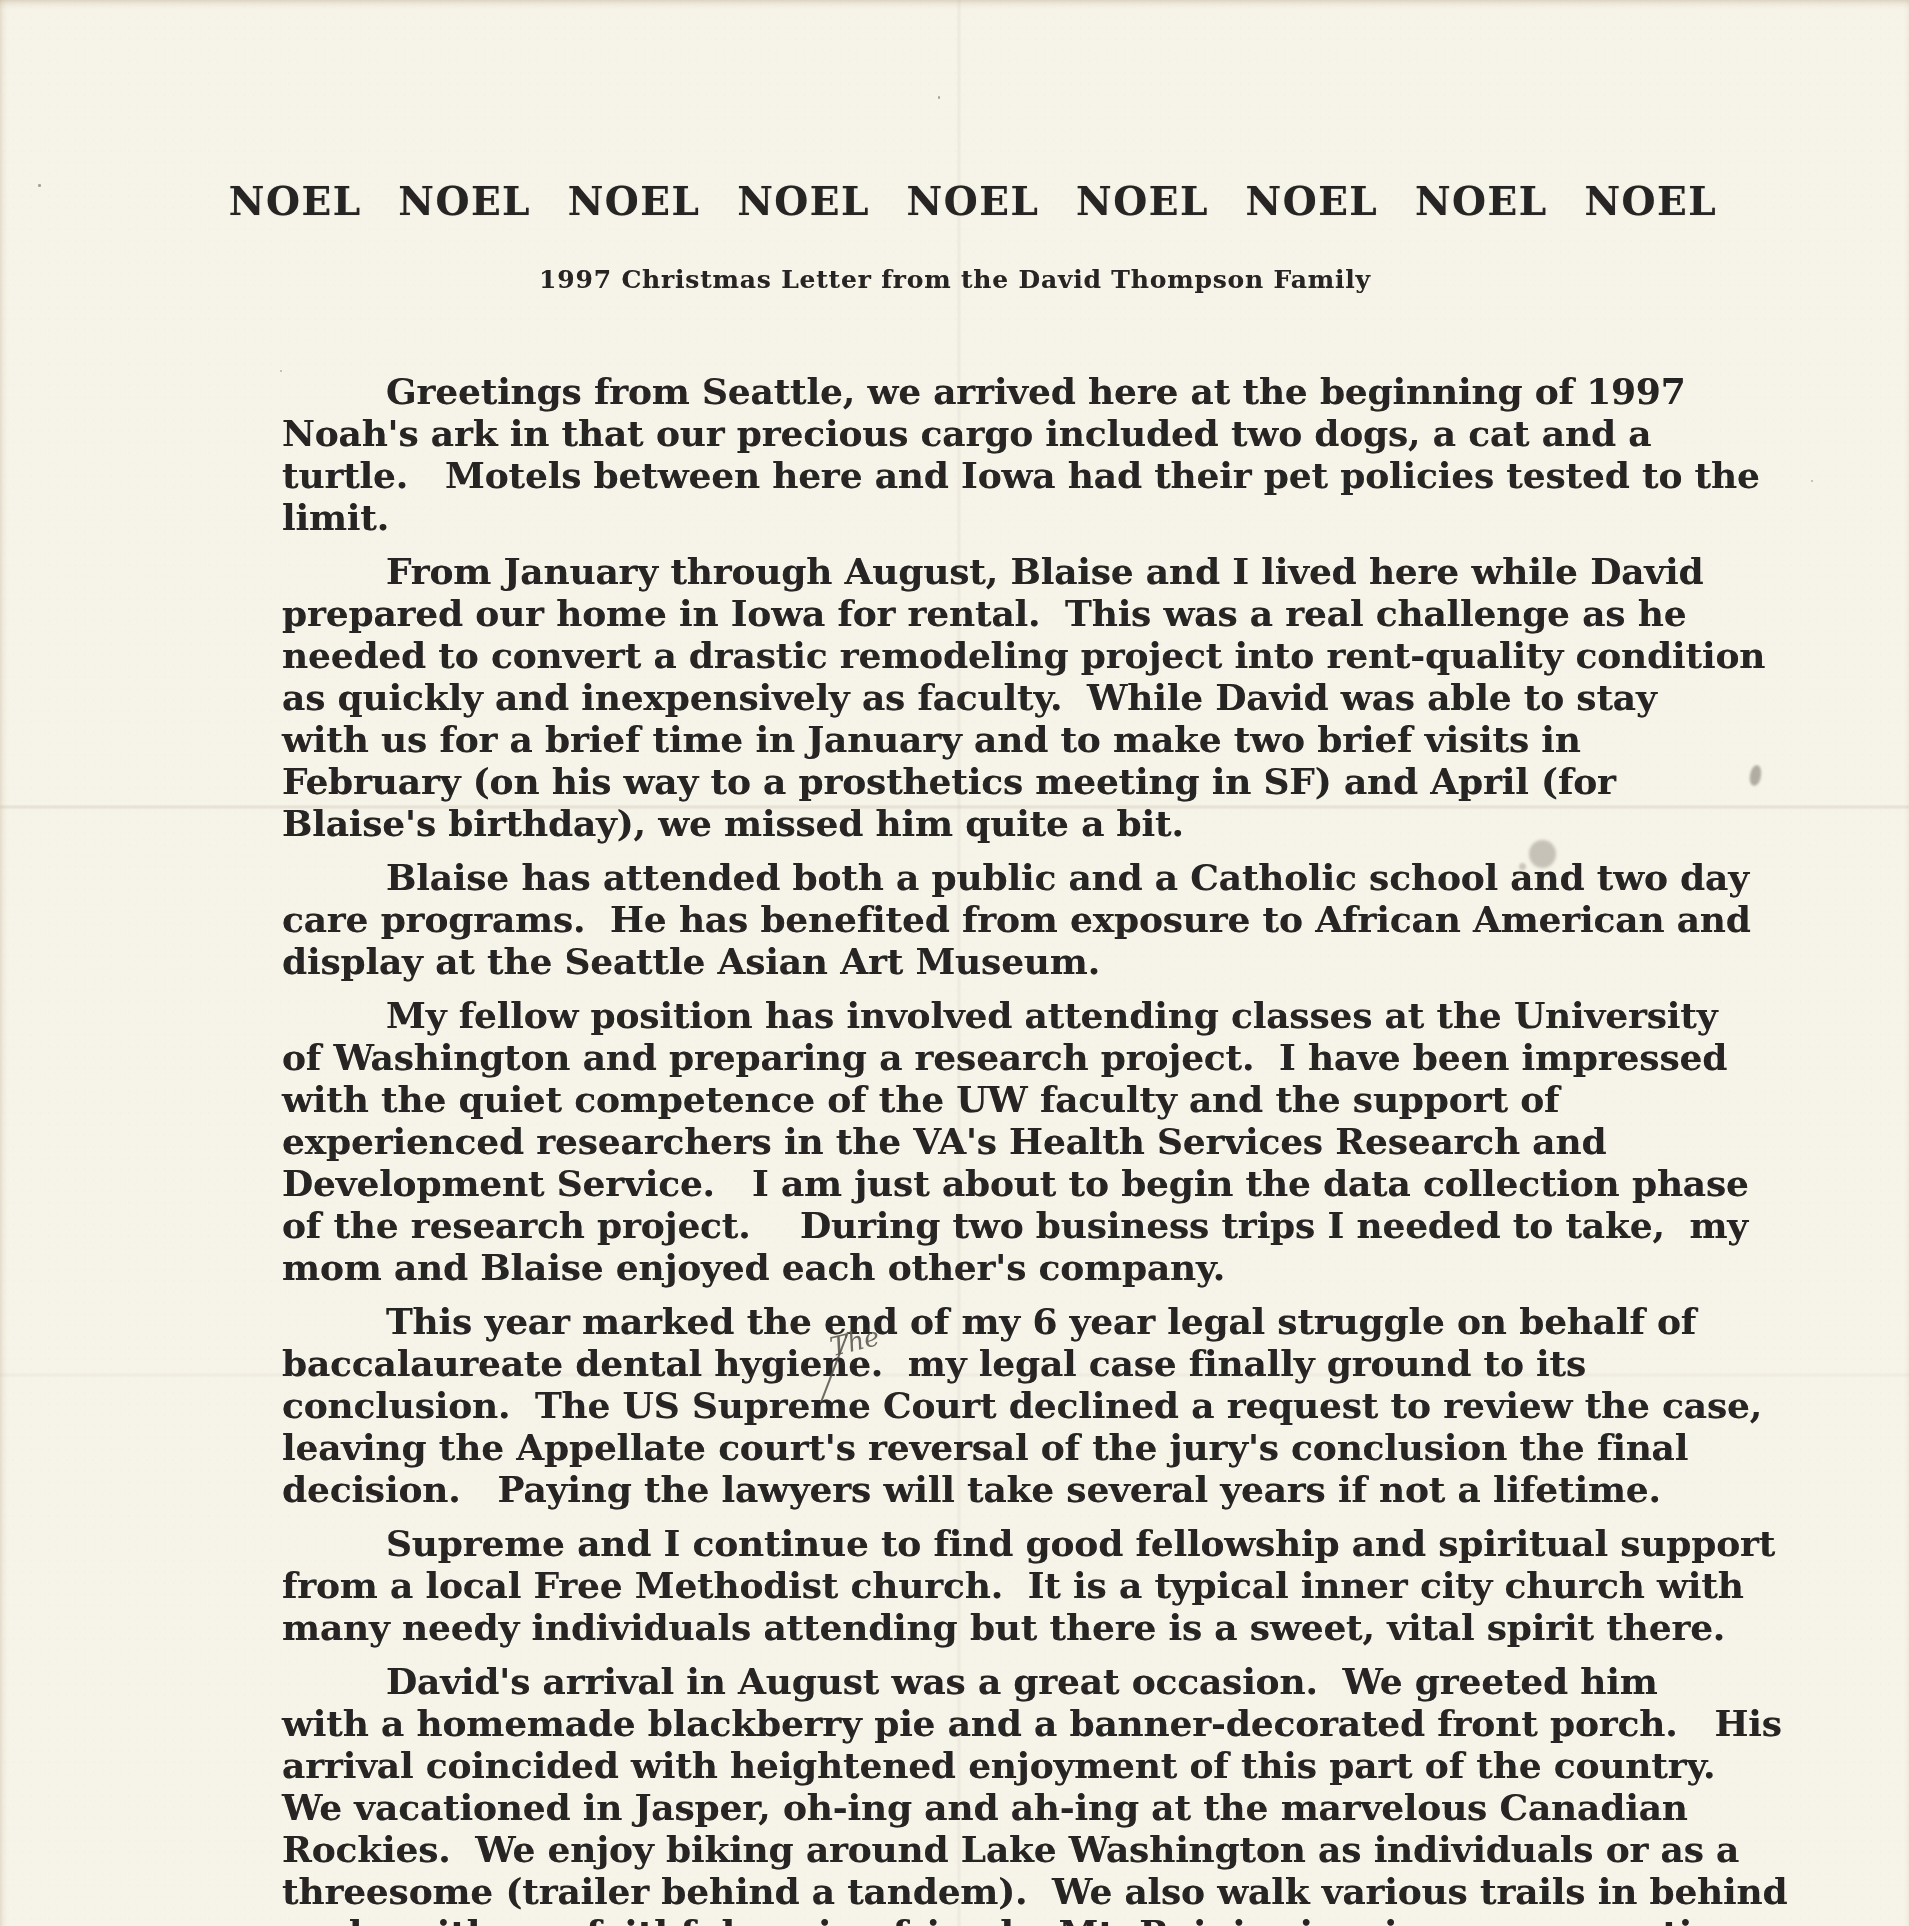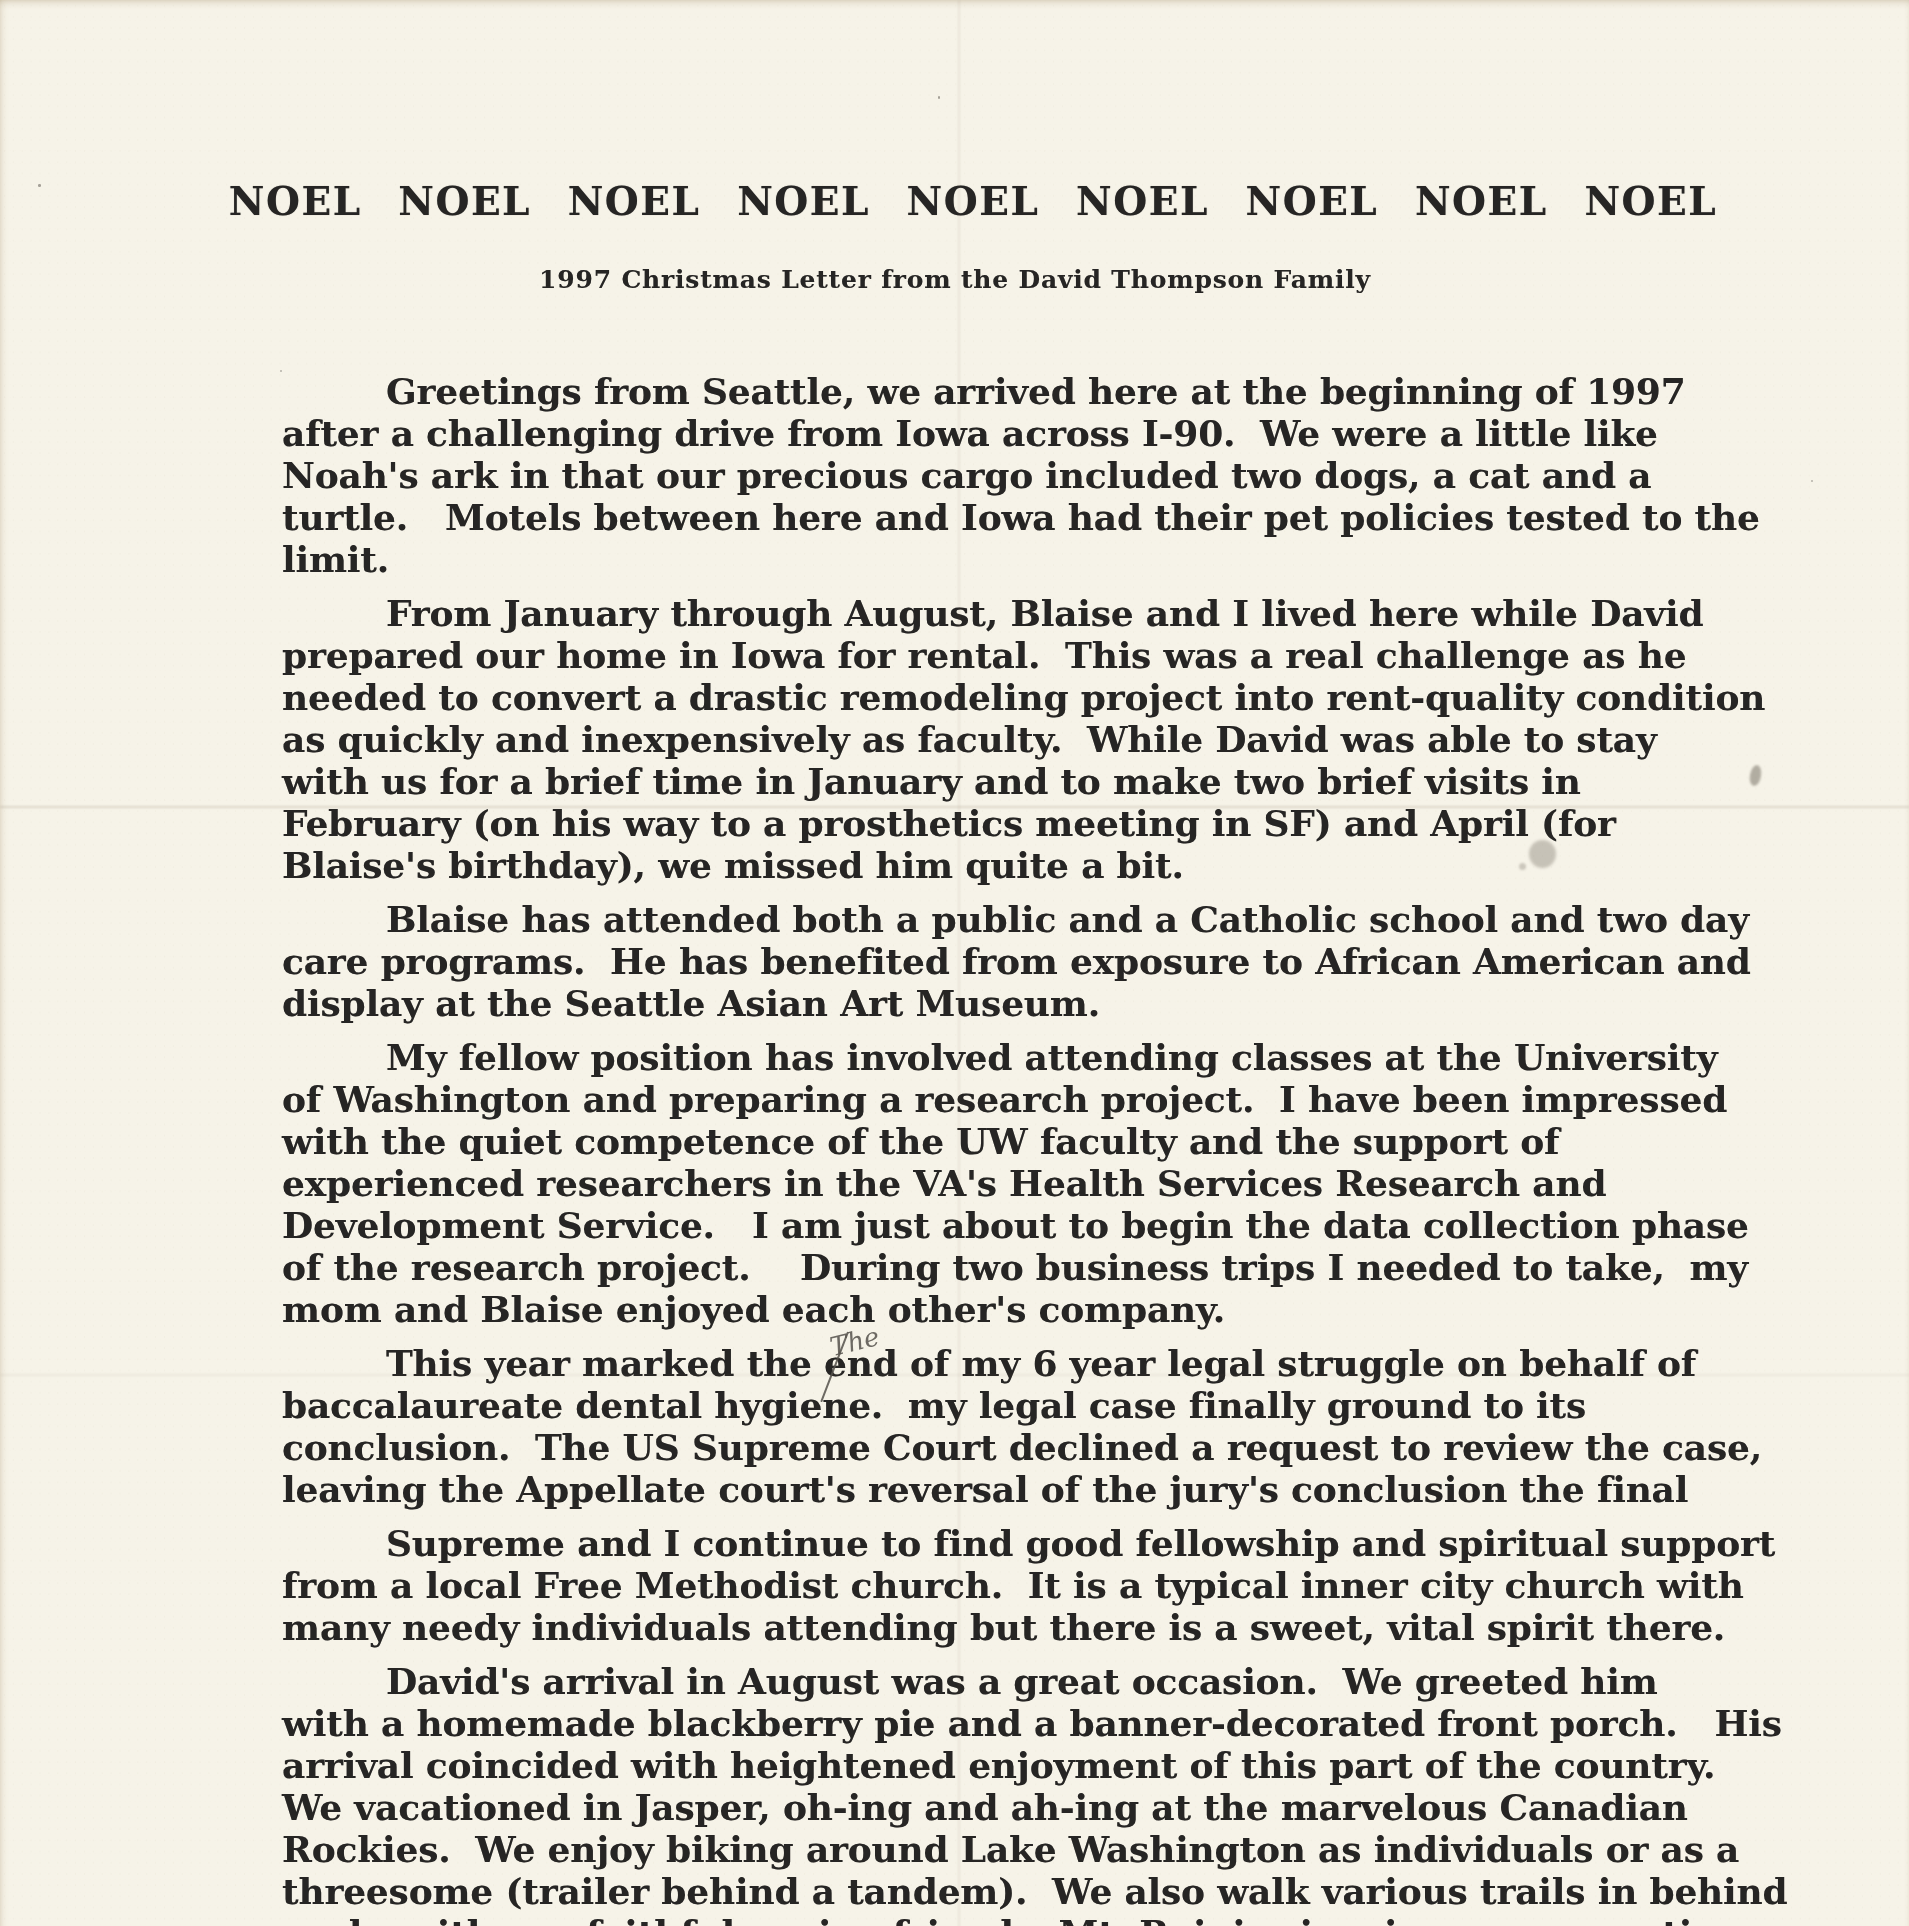--- a/index.html
+++ b/index.html
@@ -60,21 +60,20 @@
 </style>
 </head>
 <body>
 
 <div class="page">
   <div class="header-line">NOEL NOEL NOEL NOEL NOEL NOEL NOEL NOEL NOEL</div>
   <div class="title-line">1997 Christmas Letter from the David Thompson Family</div>
   <div class="letter-body">
       <div class="para">
         <div class="line first">Greetings from Seattle, we arrived here at the beginning of 1997</div>
-        <div class="line">after a challenging drive from Iowa across I-90.  We were a little like</div>
         <div class="line">Noah's ark in that our precious cargo included two dogs, a cat and a</div>
         <div class="line">turtle.   Motels between here and Iowa had their pet policies tested to the</div>
         <div class="line">limit.</div>
       </div>
       <div class="para">
         <div class="line first">From January through August, Blaise and I lived here while David</div>
         <div class="line">prepared our home in Iowa for rental.  This was a real challenge as he</div>
         <div class="line">needed to convert a drastic remodeling project into rent-quality condition</div>
         <div class="line">as quickly and inexpensively as faculty.  While David was able to stay</div>
         <div class="line">with us for a brief time in January and to make two brief visits in</div>
@@ -93,20 +92,21 @@
         <div class="line">experienced researchers in the VA's Health Services Research and</div>
         <div class="line">Development Service.   I am just about to begin the data collection phase</div>
         <div class="line">of the research project.    During two business trips I needed to take,  my</div>
         <div class="line">mom and Blaise enjoyed each other's company.</div>
       </div>
       <div class="para">
         <div class="line first">This year marked the end of my 6 year legal struggle on behalf of</div>
         <div class="line">baccalaureate dental hygiene.  my legal case finally ground to its</div>
         <div class="line">conclusion.  The US Supreme Court declined a request to review the case,</div>
         <div class="line">leaving the Appellate court's reversal of the jury's conclusion the final</div>
+        <div class="line">decision.   Paying the lawyers will take several years if not a lifetime.</div>
       </div>
       <div class="para">
         <div class="line first">Supreme and I continue to find good fellowship and spiritual support</div>
         <div class="line">from a local Free Methodist church.  It is a typical inner city church with</div>
         <div class="line">many needy individuals attending but there is a sweet, vital spirit there.</div>
       </div>
       <div class="para">
         <div class="line first">David's arrival in August was a great occasion.  We greeted him</div>
         <div class="line">with a homemade blackberry pie and a banner-decorated front porch.   His</div>
         <div class="line">arrival coincided with heightened enjoyment of this part of the country.</div>

